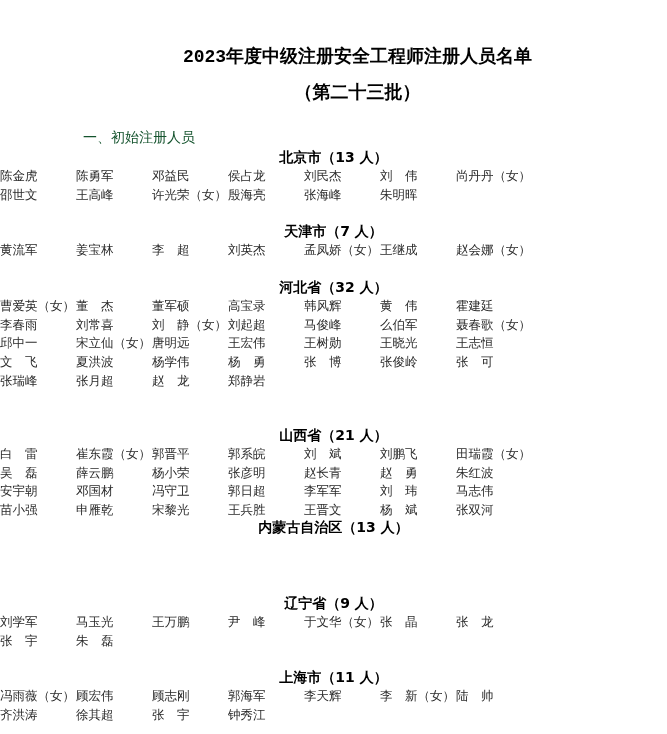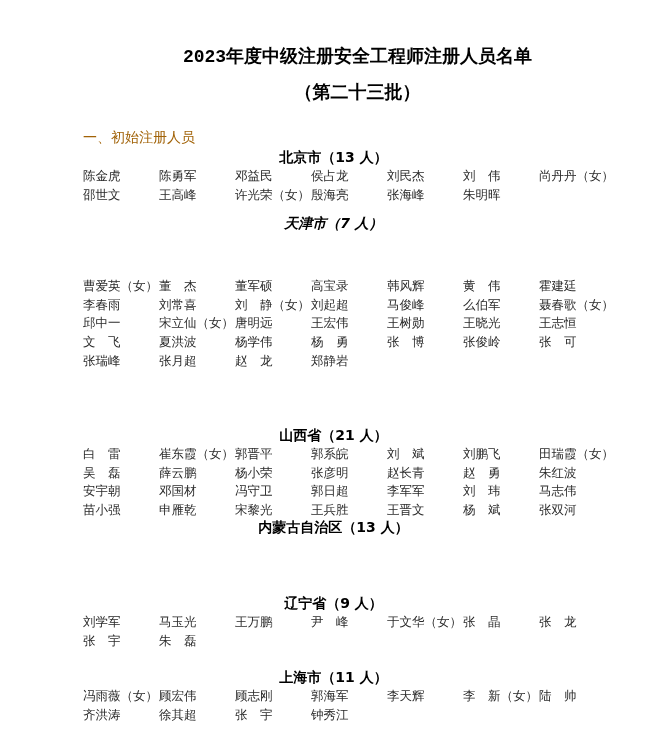--- a/index.html
+++ b/index.html
@@ -4,25 +4,25 @@
 <style>
   html, body { margin:0; padding:0; background:#ffffff; }
   body { width:667px; height:734px; overflow:hidden; position:relative;
          font-family:"DejaVu Serif","Liberation Serif",serif; color:#1a1a1a; }
   .title { position:absolute; left:0; width:667px; text-align:center;
            font-family:Liberation Mono, monospace; font-weight:bold;
            font-size:18px; color:#000; letter-spacing:0px;padding-left:24px; }
   .t1 { top:44px; }
   .t2 { top:80px; }
   .section { position:absolute; left:83px; top:129px; font-size:14px;
-             font-family:"DejaVu Sans","Liberation Sans",sans-serif; color:#a16207; }
+             font-family:"DejaVu Sans","Liberation Sans",sans-serif; color:#14532d; }
   .group { position:absolute; left:0; width:667px; }
   .ghead { text-align:center; font-weight:bold; font-size:14px; color:#000;
            font-family:"DejaVu Sans","Liberation Sans",sans-serif; height:20px; line-height:20px; }
-  .grid { position:relative; margin-left:83px; width:560px; display:grid;
+  .grid { position:relative; width:560px; display:grid;
           grid-template-columns:repeat(7, 76px); grid-auto-rows:18.7px; }
   .name { font-size:12.5px; line-height:18.7px; white-space:nowrap; color:#2a2a2a; }
 </style>
 </head>
 <body>
 
 <div class="title t1">2023年度中级注册安全工程师注册人员名单</div>
 <div class="title t2">（第二十三批）</div>
 <div class="section">一、初始注册人员</div>
 
@@ -38,24 +38,34 @@
         <div class="name">刘　伟</div>
         <div class="name">尚丹丹（女）</div>
         <div class="name">邵世文</div>
         <div class="name">王高峰</div>
         <div class="name">许光荣（女）</div>
         <div class="name">殷海亮</div>
         <div class="name">张海峰</div>
         <div class="name">朱明晖</div>
       </div>
     </div>
-    <div class="group" style="top: 213px; font-style: italic;">
+    <div class="group" style="top: 221px;">
       <div class="ghead">天津市（7 人）</div>
+      <div class="grid">
+        <div class="name">黄流军</div>
+        <div class="name">姜宝林</div>
+        <div class="name">李　超</div>
+        <div class="name">刘英杰</div>
+        <div class="name">孟凤娇（女）</div>
+        <div class="name">王继成</div>
+        <div class="name">赵会娜（女）</div>
+      </div>
     </div>
     <div class="group" style="top: 277px;">
+      <div class="ghead">河北省（32 人）</div>
       <div class="grid">
         <div class="name">曹爱英（女）</div>
         <div class="name">董　杰</div>
         <div class="name">董军硕</div>
         <div class="name">高宝录</div>
         <div class="name">韩风辉</div>
         <div class="name">黄　伟</div>
         <div class="name">霍建廷</div>
         <div class="name">李春雨</div>
         <div class="name">刘常喜</div>

